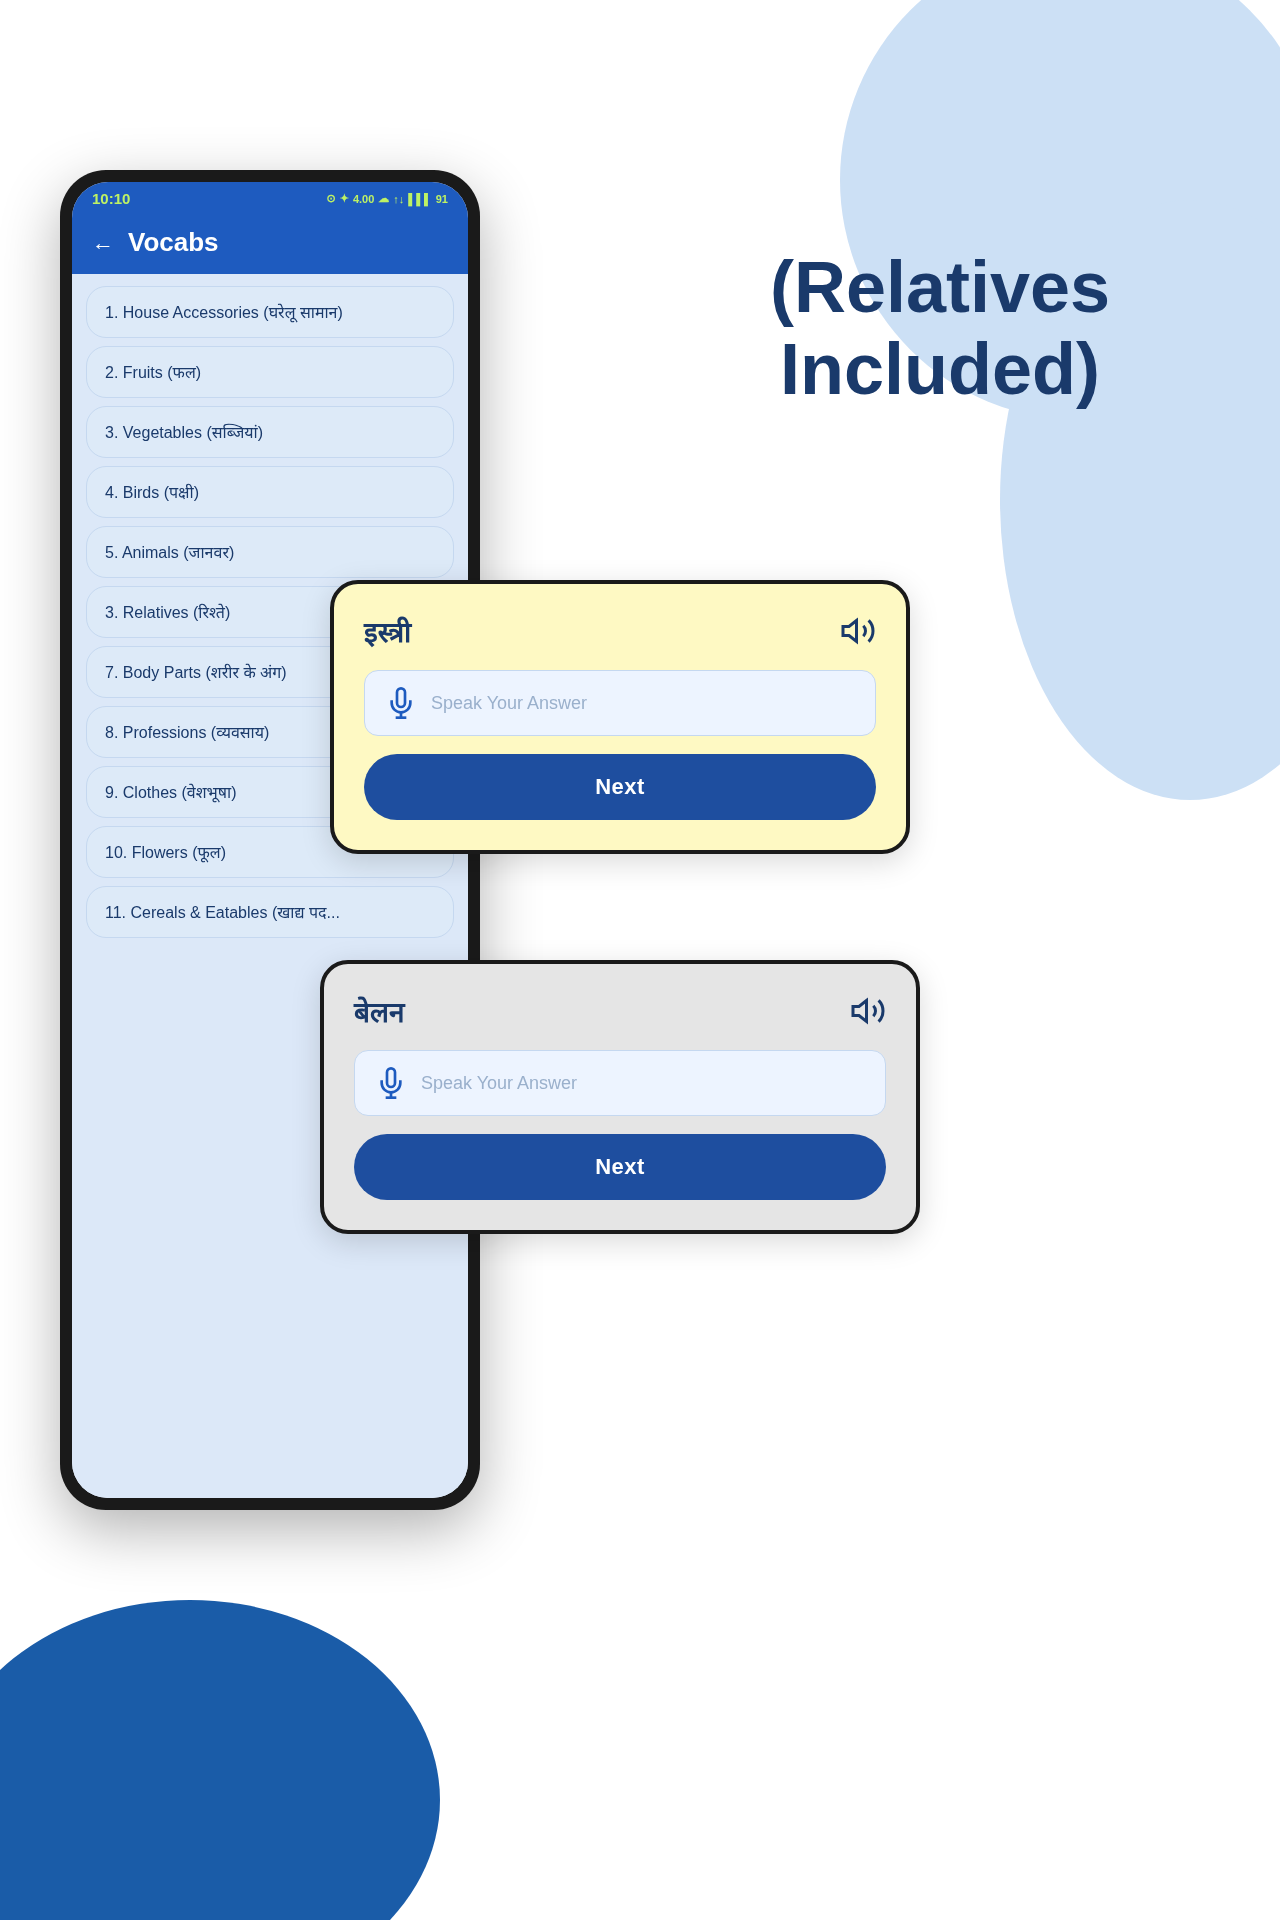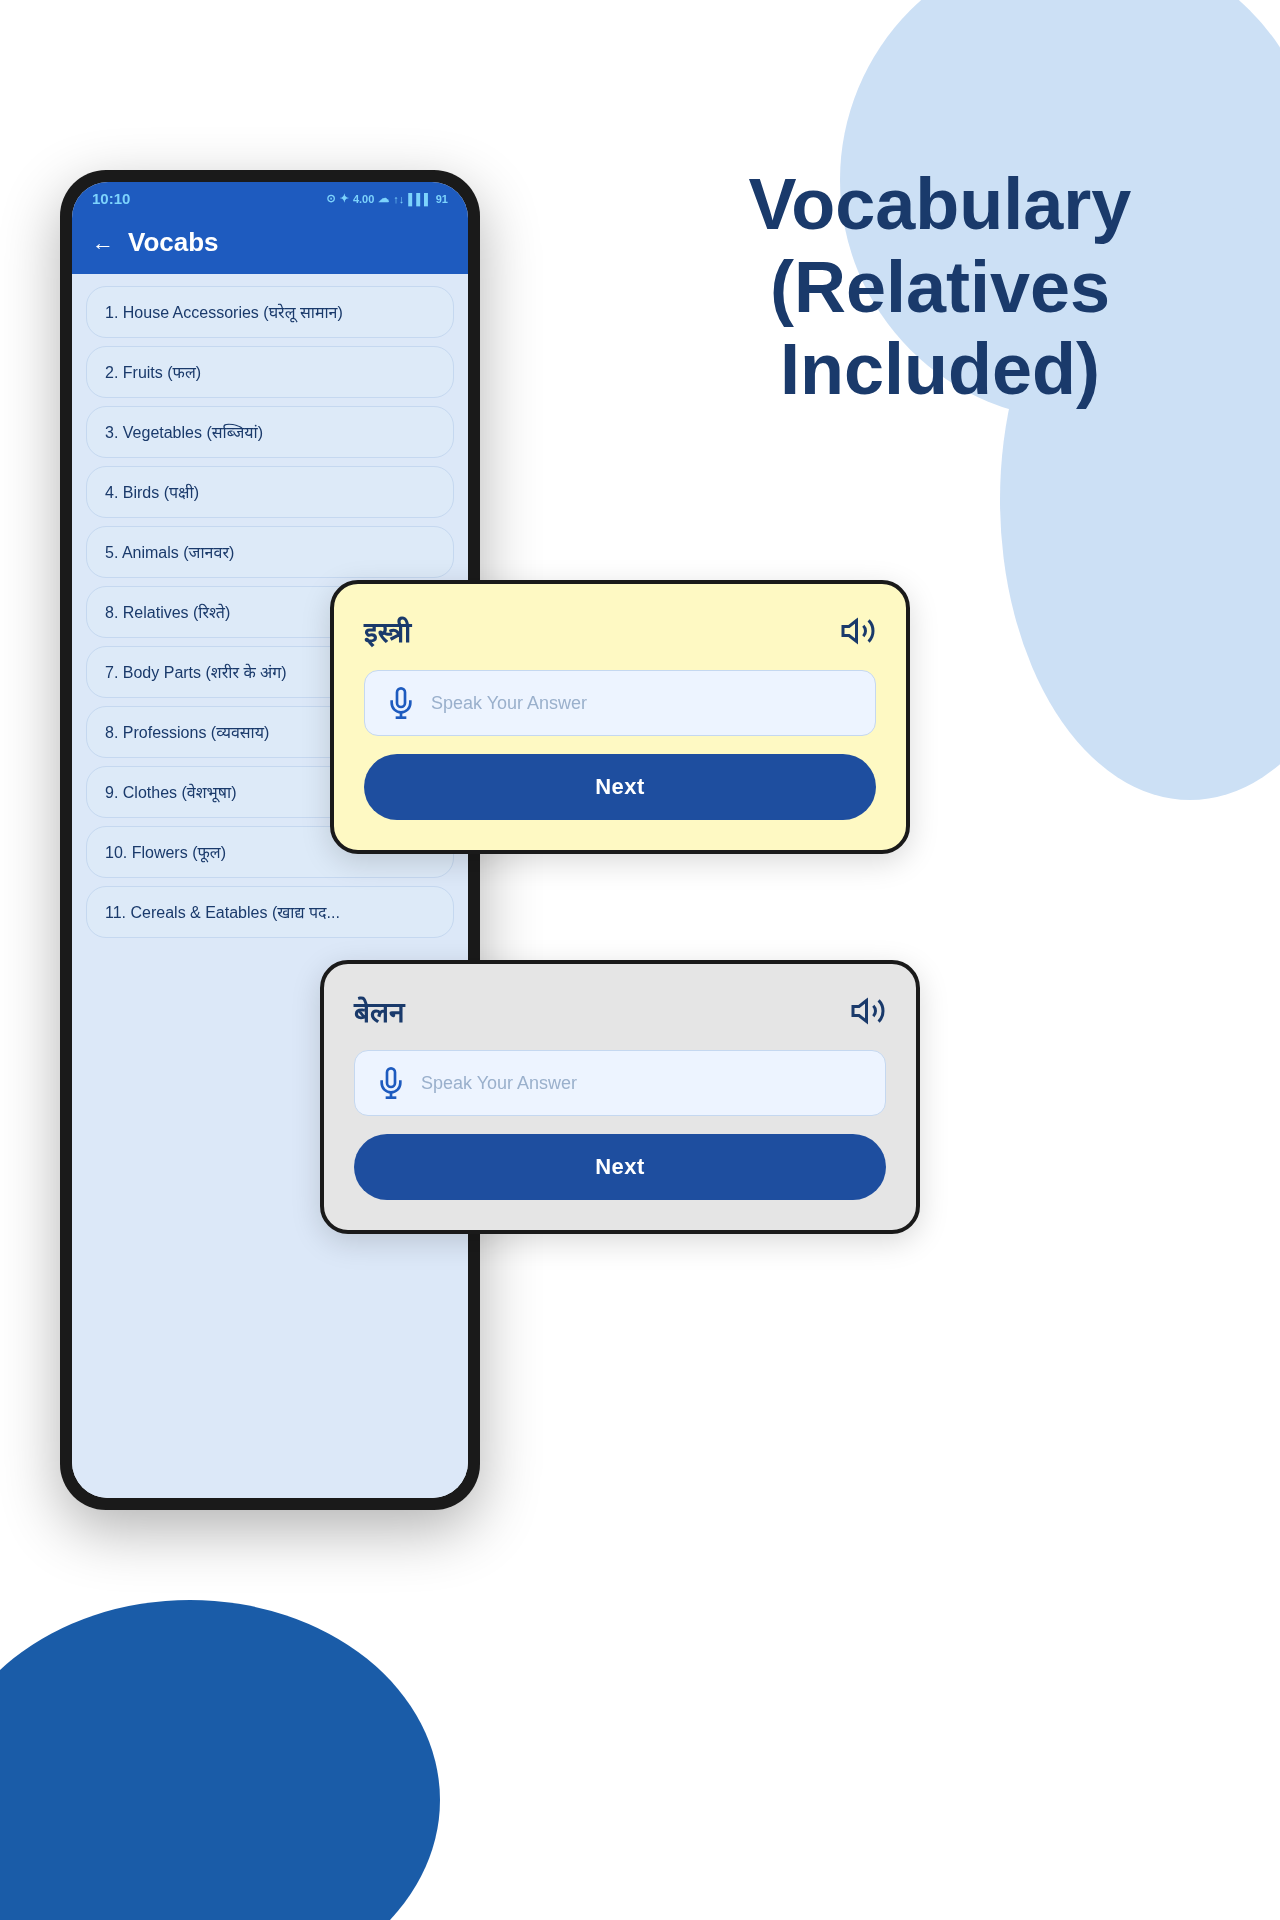--- a/index.html
+++ b/index.html
@@ -84,21 +84,21 @@
       background: #e8f0fc;
       border-radius: 36px;
       overflow: hidden;
       display: flex;
       flex-direction: column;
     }
 
     
     .status-bar {
       background: #1e5bbf;
-      color: #7dd3fc;
+      color: #bef264;
       display: flex;
       justify-content: space-between;
       align-items: center;
       padding: 8px 20px 6px;
       font-size: 14px;
       font-weight: 600;
       flex-shrink: 0;
     }
 
     .status-time {
@@ -242,21 +242,21 @@
 </head>
 <body>
 
 <div class="bg-shape-top-right"></div>
 <div class="bg-shape-right-mid"></div>
 <div class="bg-shape-bottom-left"></div>
 
 <div class="header-title">
   <h1>
     <br>
-    <span>Vocabulary</span><br>
+    <br>
     <span>(Relatives</span><br>
     <span>Included)</span>
   </h1>
 </div>
 
 <div class="phone-mockup">
   <div class="phone-inner">
 
     <div class="status-bar">
       <span class="status-time">10:10</span>
@@ -286,21 +286,21 @@
       <div class="vocab-item">
         <span>3. Vegetables (सब्जियां)</span>
       </div>
       <div class="vocab-item">
         <span>4. Birds (पक्षी)</span>
       </div>
       <div class="vocab-item">
         <span>5. Animals (जानवर)</span>
       </div>
       <div class="vocab-item">
-        <span>8. Relatives (रिश्ते)</span>
+        <span>3. Relatives (रिश्ते)</span>
       </div>
       <div class="vocab-item">
         <span>7. Body Parts (शरीर के अंग)</span>
       </div>
       <div class="vocab-item">
         <span>8. Professions (व्यवसाय)</span>
       </div>
       <div class="vocab-item">
         <span>9. Clothes (वेशभूषा)</span>
       </div>

